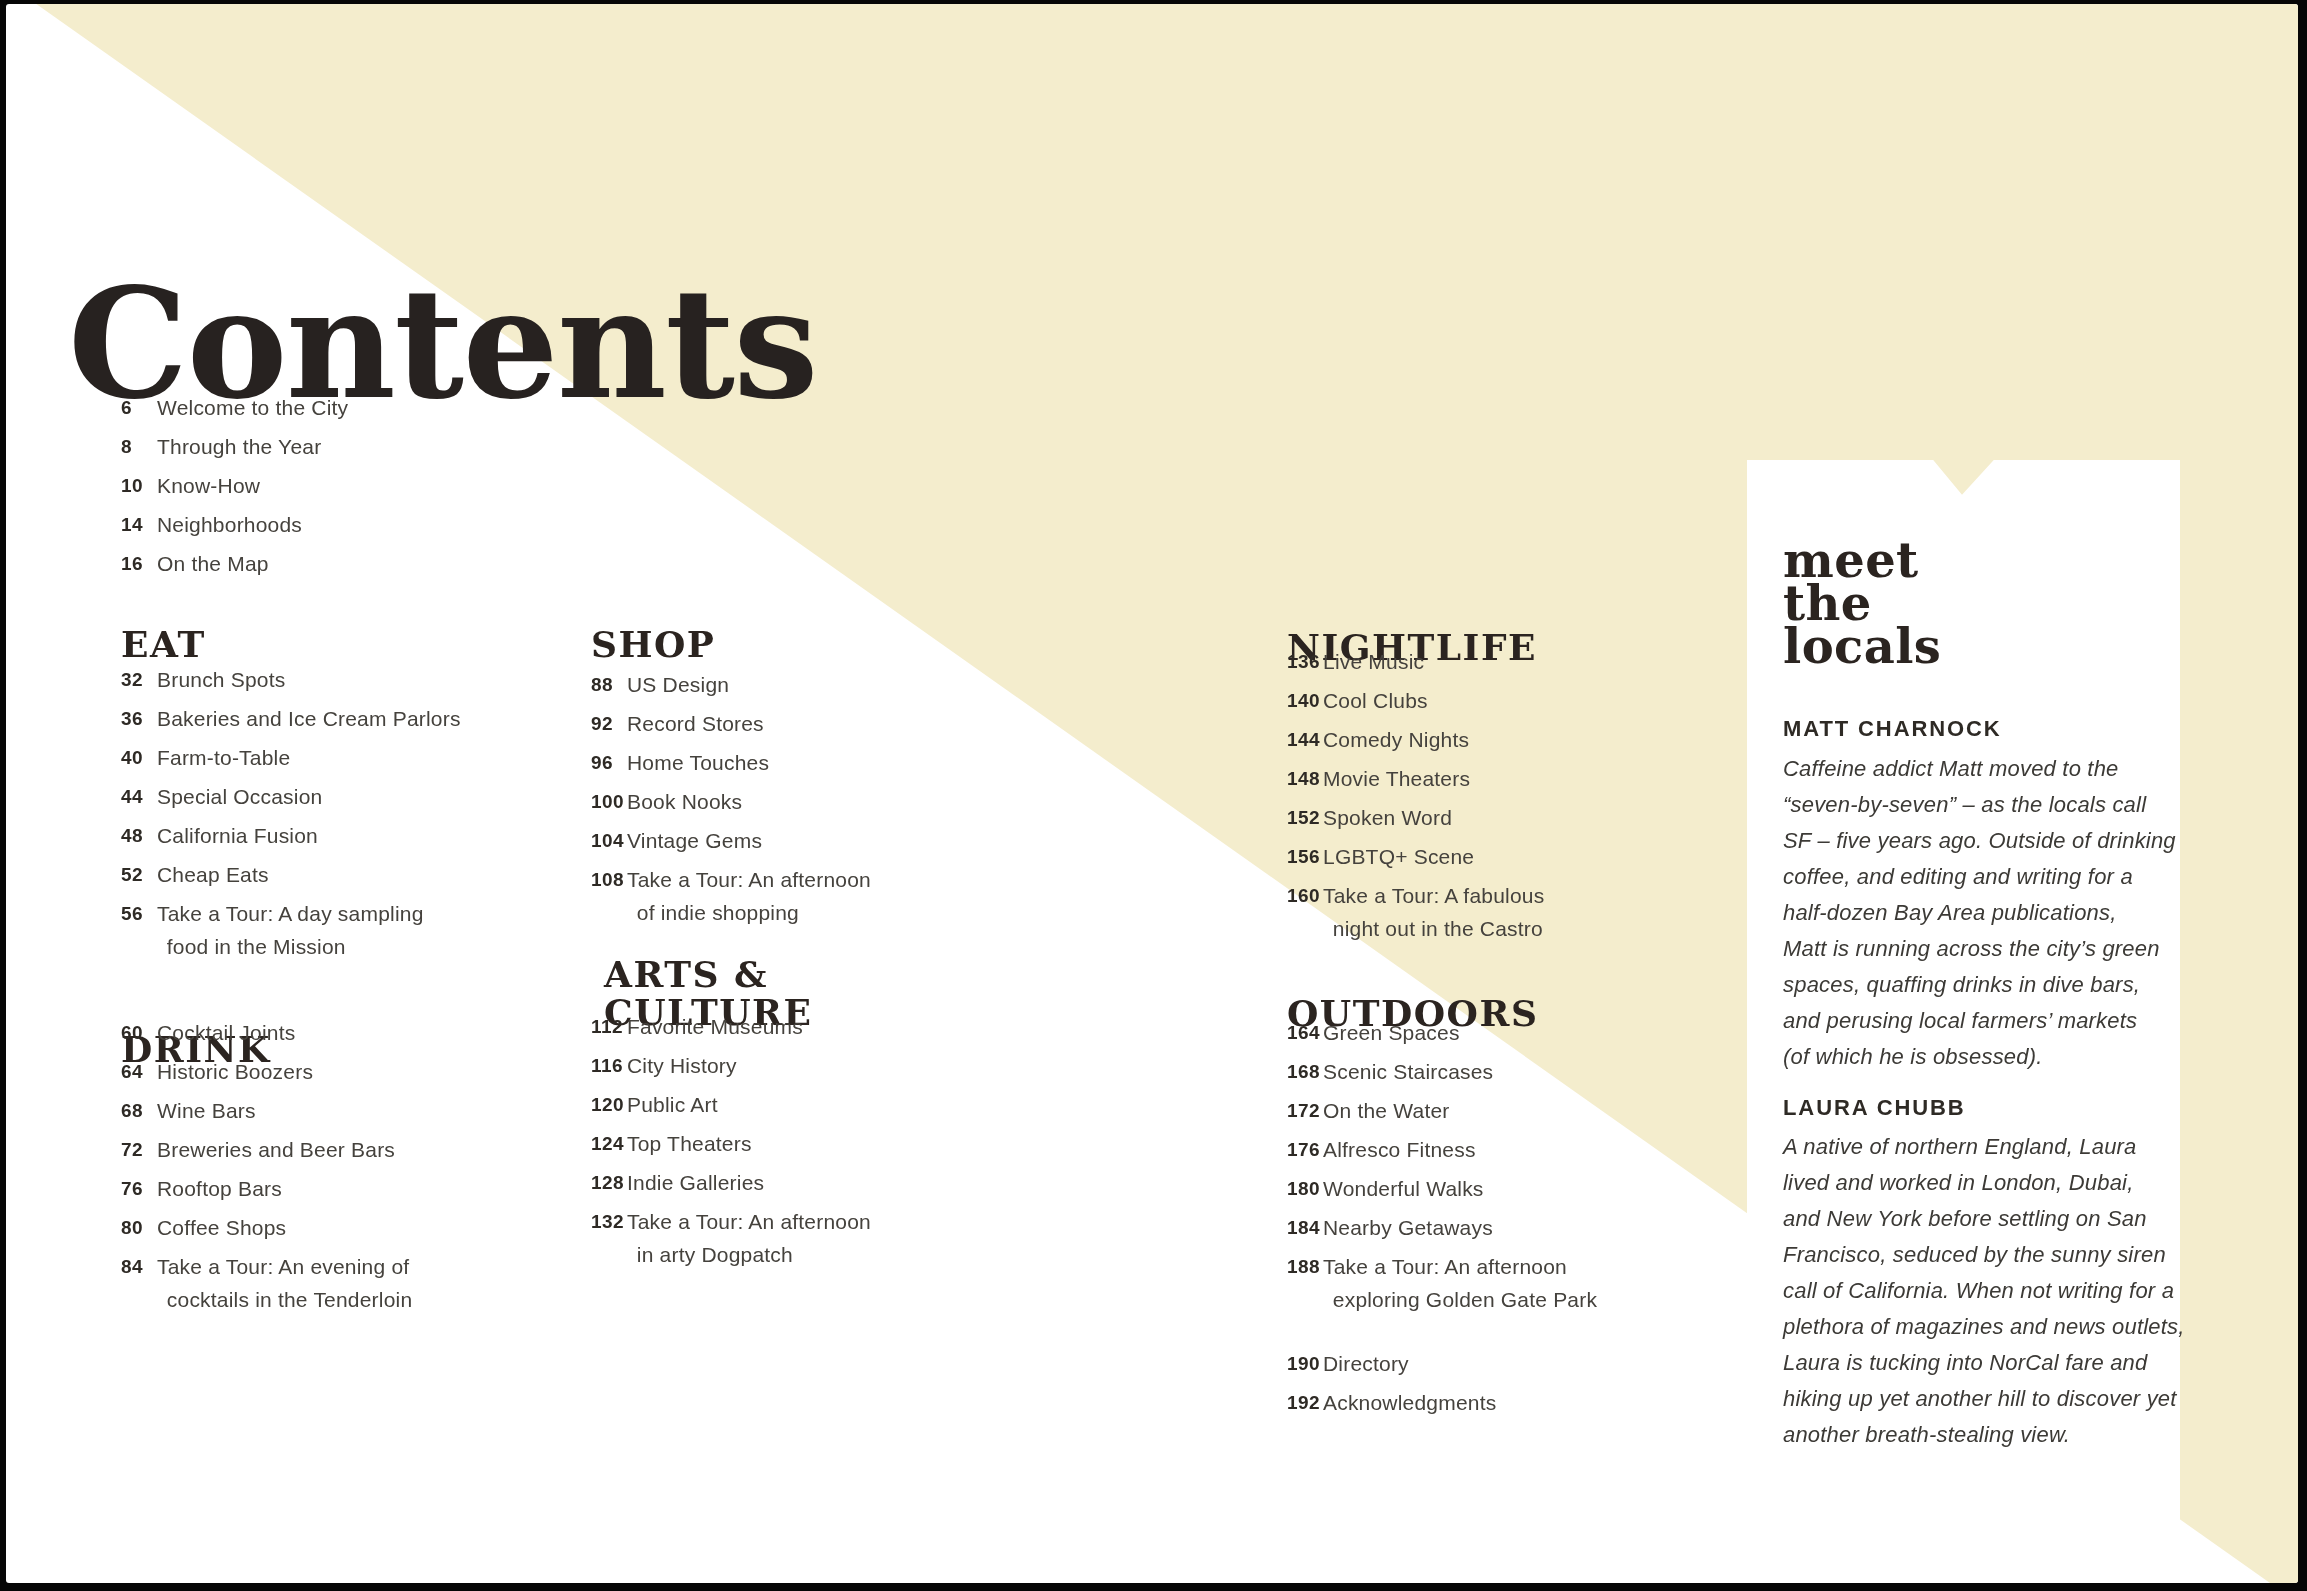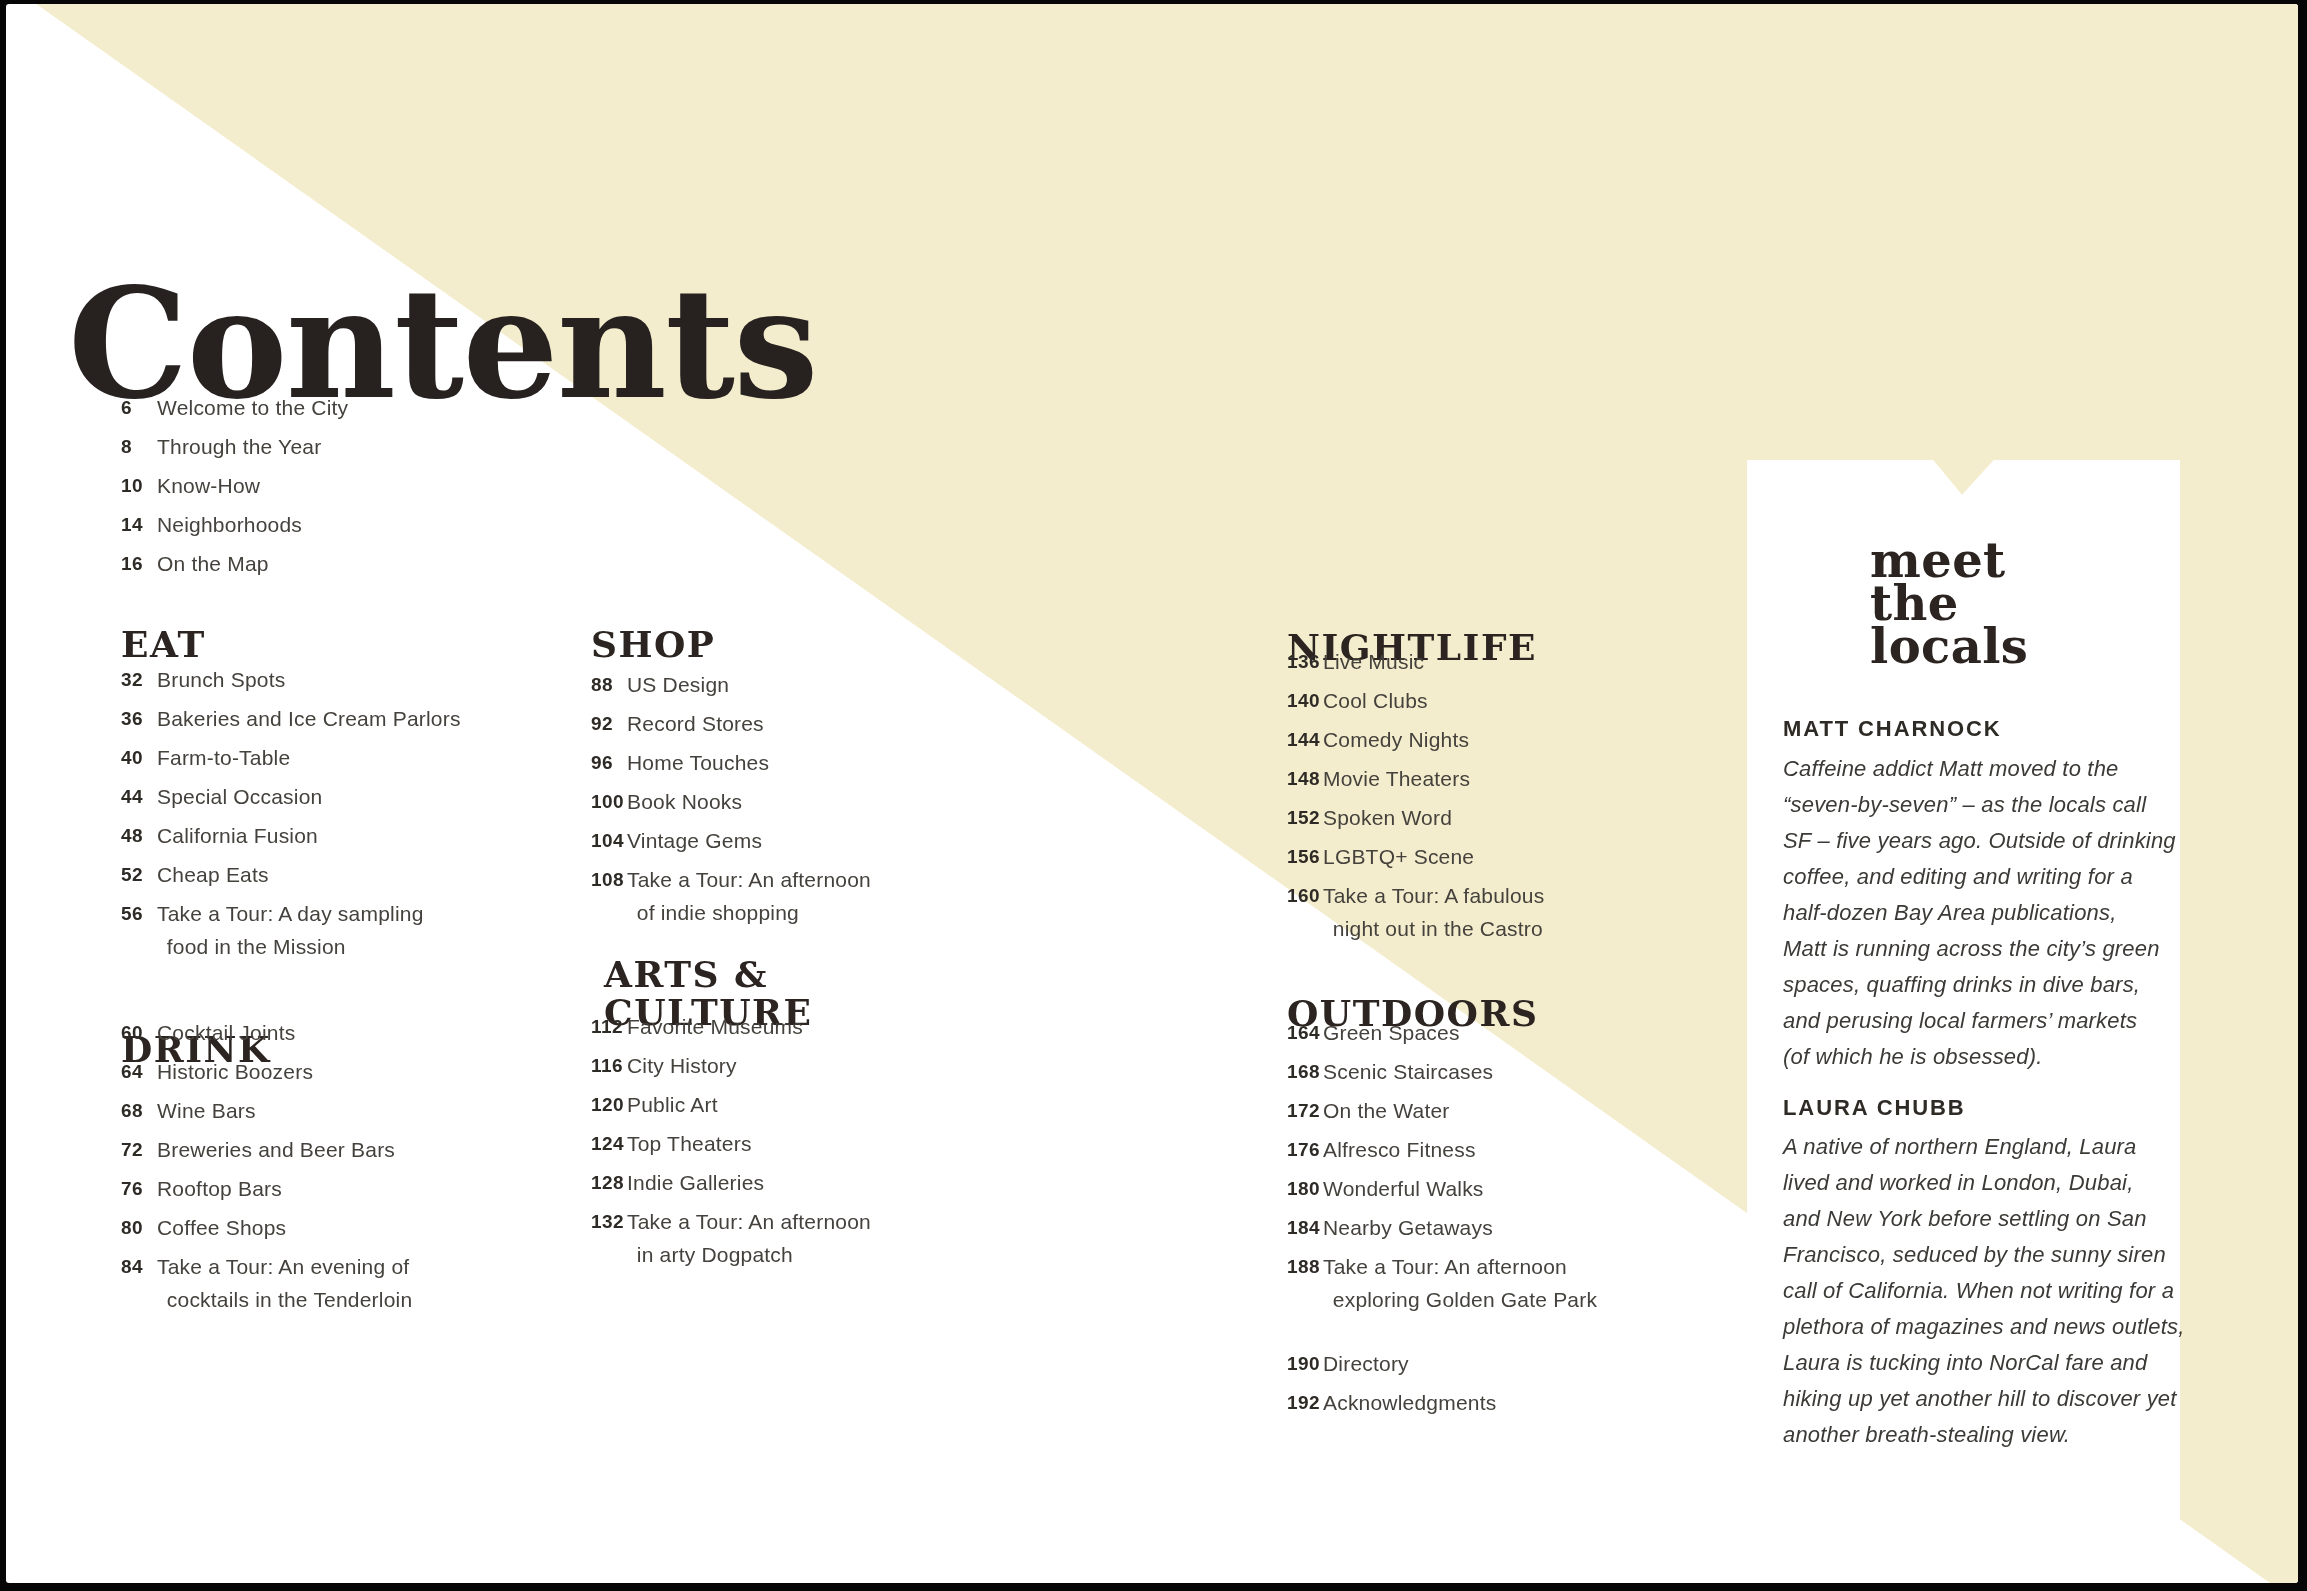--- a/index.html
+++ b/index.html
@@ -42,21 +42,21 @@
   }
   .col1 .toc-num{width:36px;}
   .col2 .toc-num{width:36px;}
   .col3 .toc-num{width:36px;}
   .toc-label{
     font-size:21px;line-height:33px;font-weight:300;color:#45423d;
     white-space:pre;padding-left:9.8px;text-indent:-9.8px;
     letter-spacing:0.2px;
   }
   .locals-title{
-    position:absolute;left:1864px;top:535px;
+    position:absolute;left:1777px;top:535px;
     font-family:"DejaVu Serif","Liberation Serif",serif;
     font-weight:700;font-size:48px;line-height:43px;color:#2b2420;
     white-space:pre;letter-spacing:0.4px;
   }
   .profile-name{
     position:absolute;left:1777px;
     font-size:22px;font-weight:700;color:#2e2a25;letter-spacing:1.9px;
     line-height:26px;white-space:pre;
   }
   .profile-bio{

